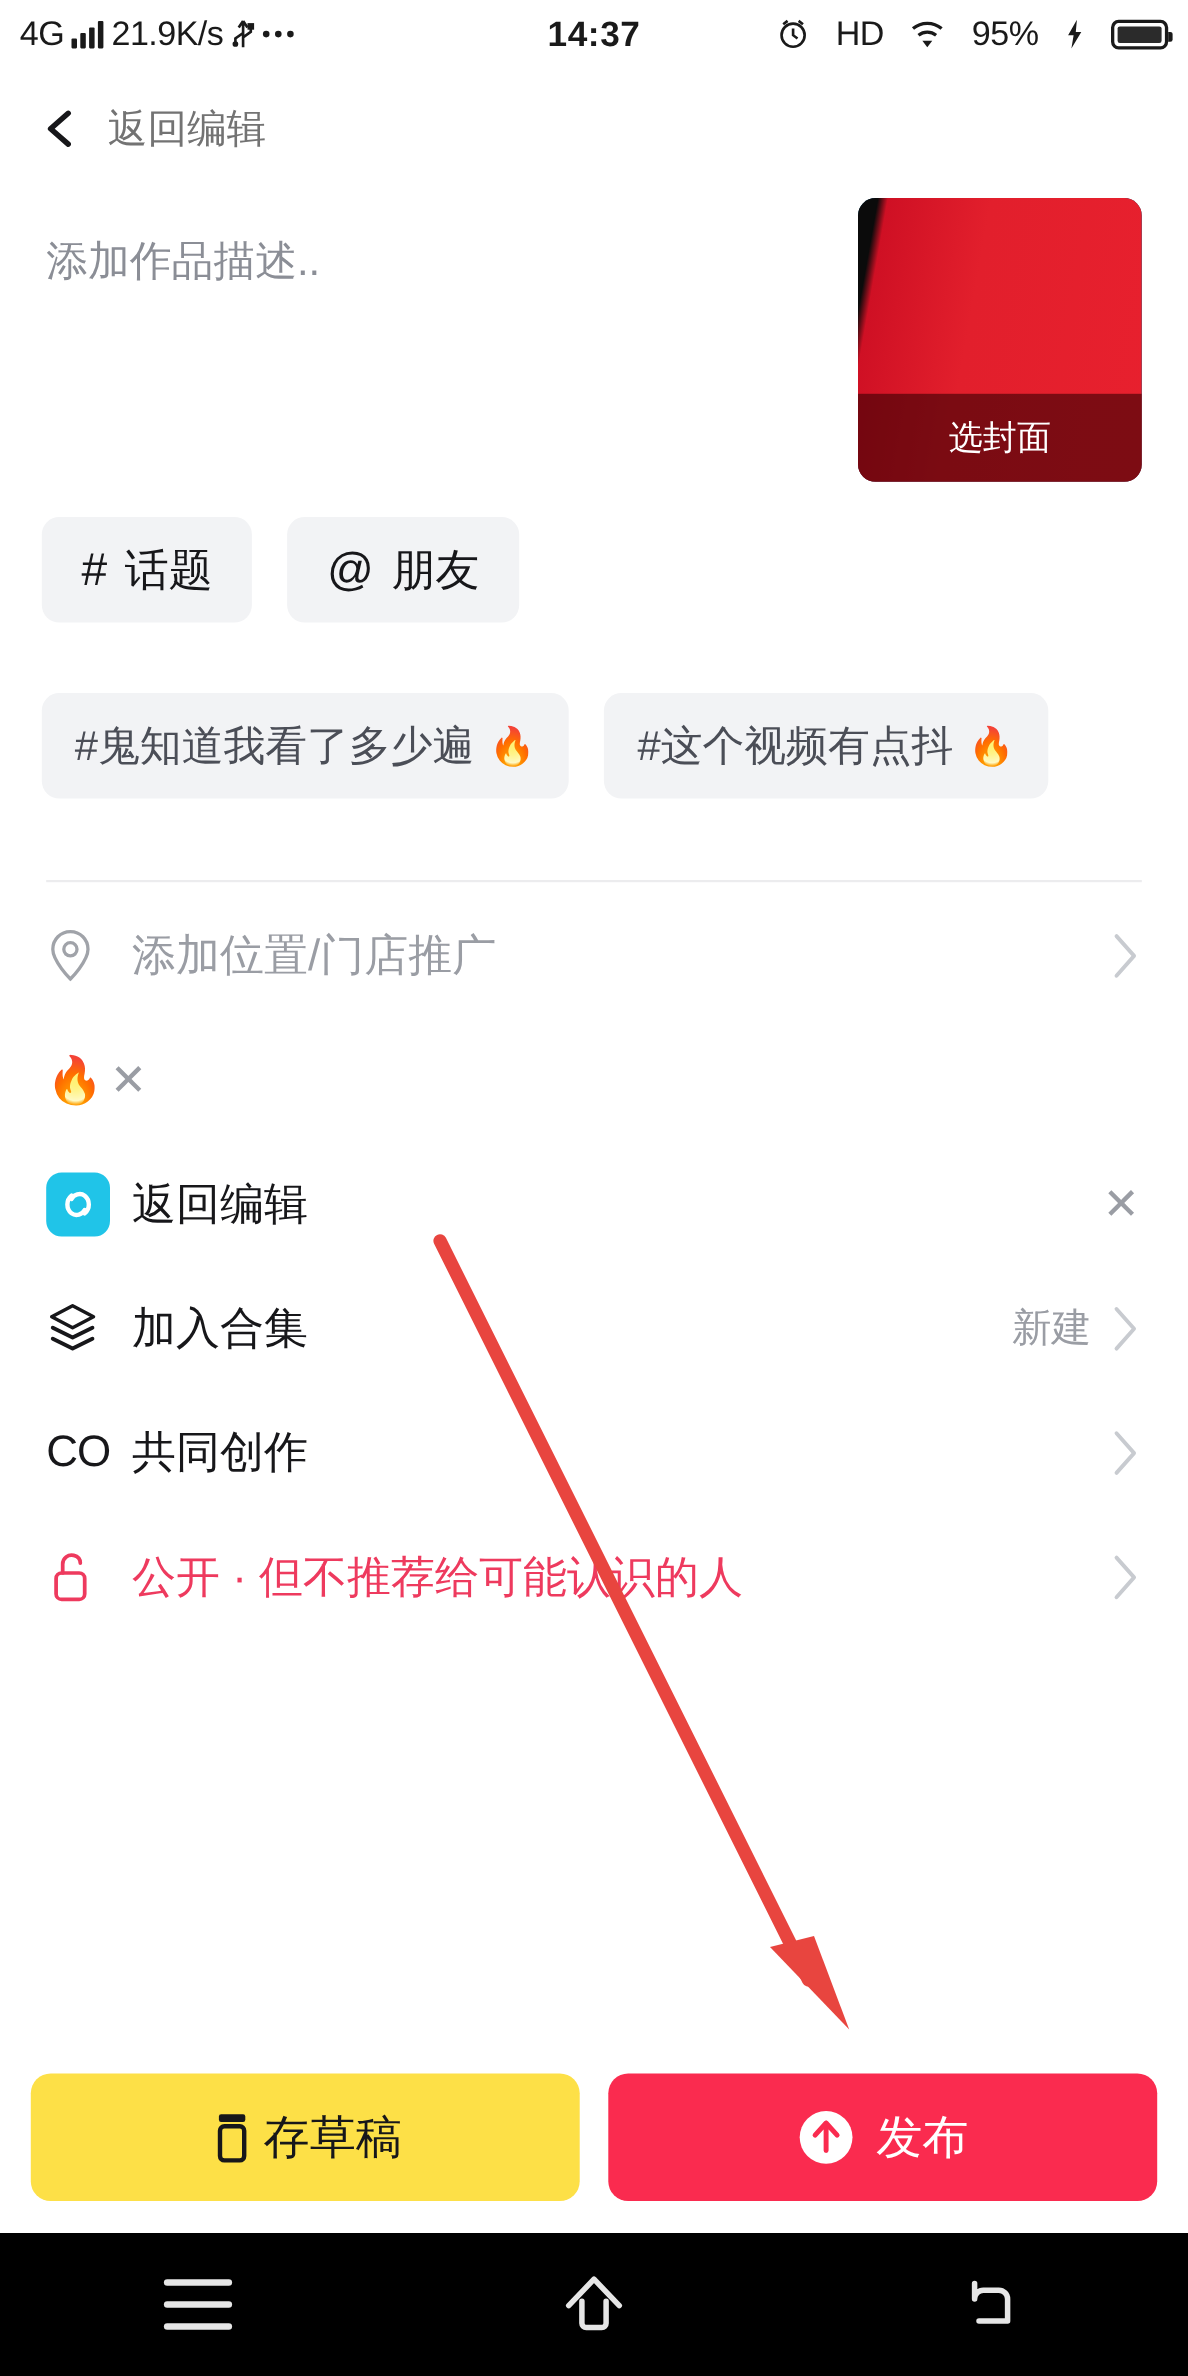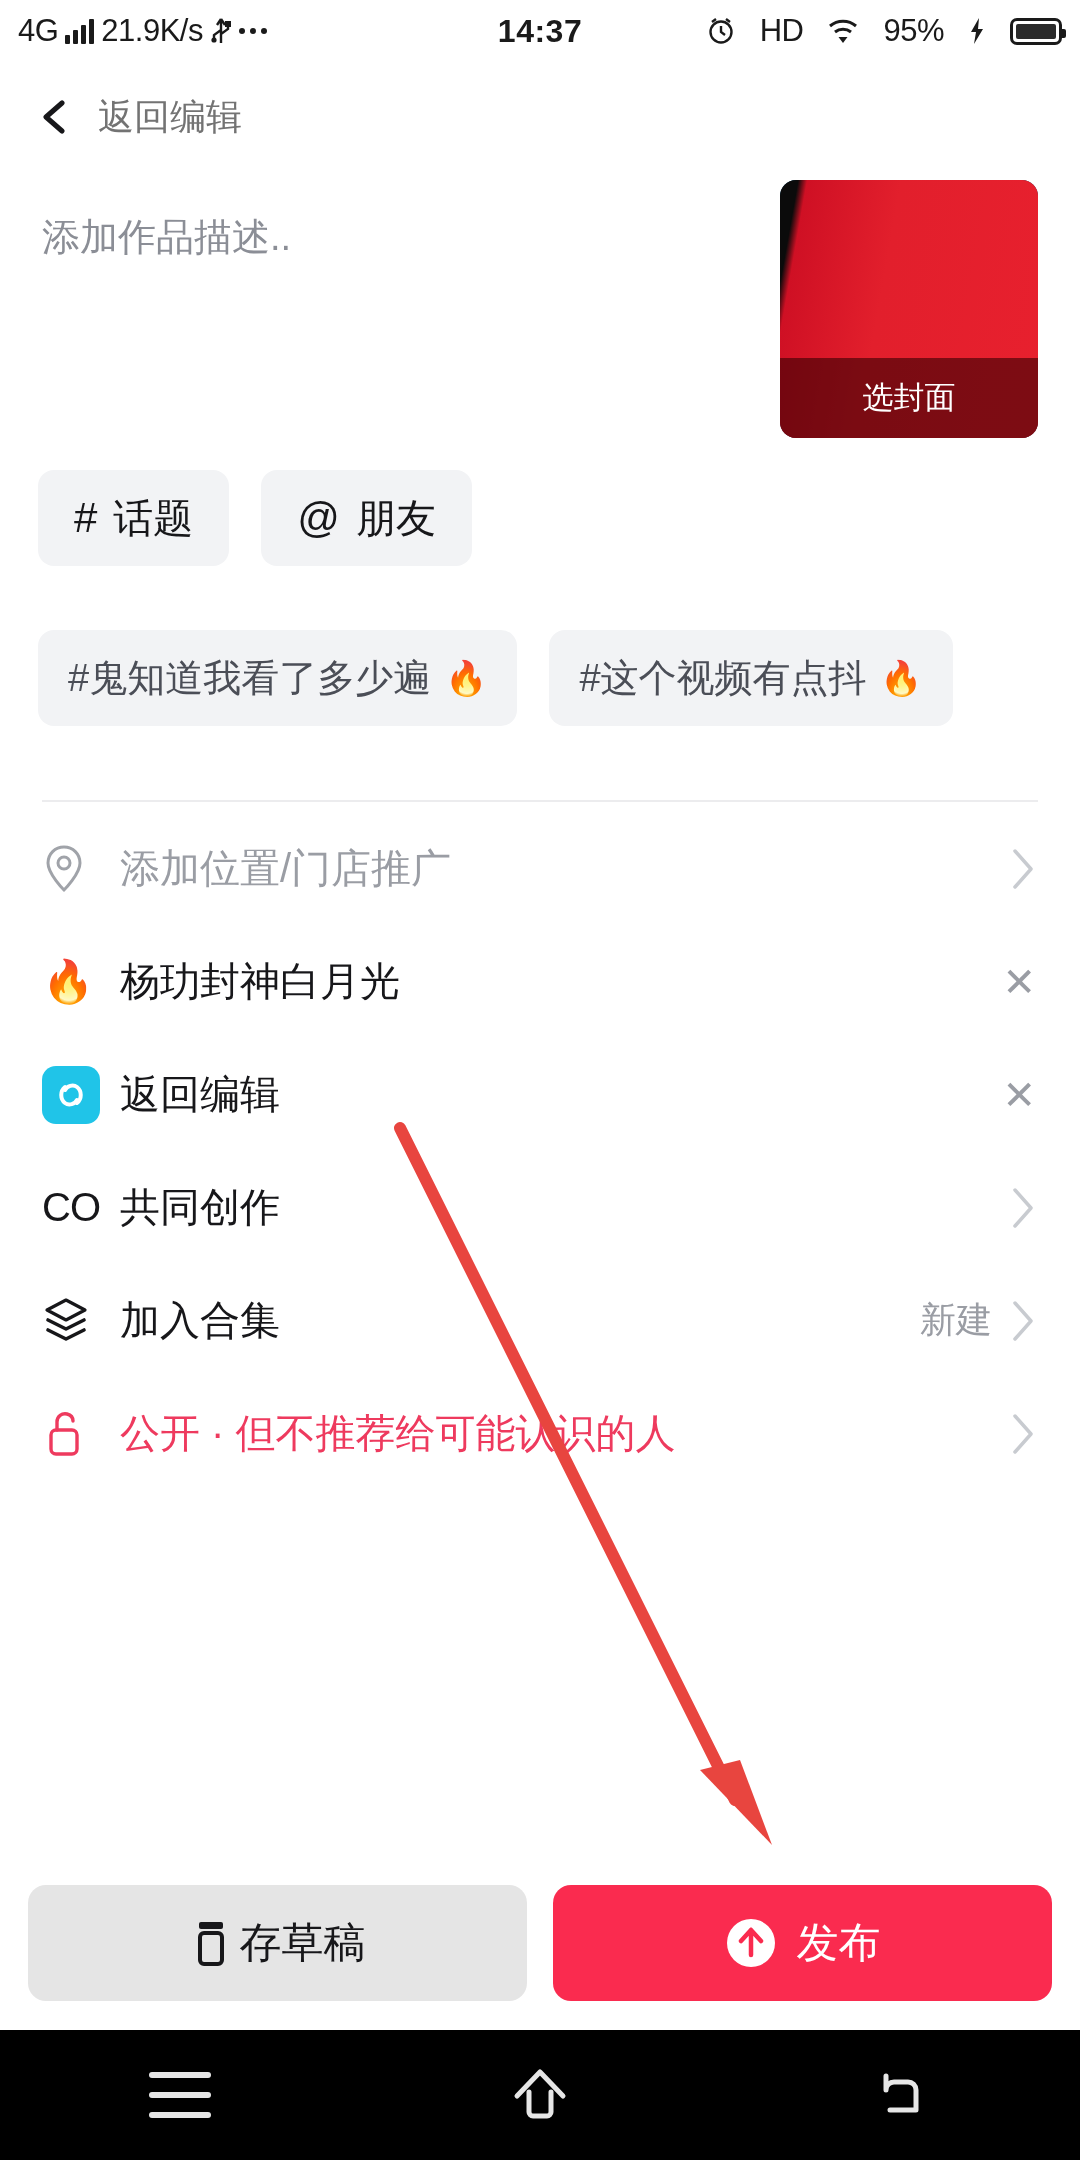--- a/index.html
+++ b/index.html
@@ -83,21 +83,21 @@
   .appicon{ width:58px; height:58px; border-radius:14px; background:#20c4e8;
             display:flex; align-items:center; justify-content:center; }
   .co-mark{ font-size:40px; font-weight:400; letter-spacing:-1px; color:#17171a; }
 
   
   .arrow{ position:absolute; left:0; top:0; width:1080px; height:2160px; pointer-events:none; }
 
   
   .actionbar{ position:absolute; left:0; top:1855px; width:1080px; height:175px;
               display:flex; align-items:center; gap:26px; padding:0 28px; }
-  .btn-draft{ flex:1 1 0; height:116px; background:#e5e5e5; border-radius:18px;
+  .btn-draft{ flex:1 1 0; height:116px; background:#fde047; border-radius:18px;
               display:flex; align-items:center; justify-content:center; gap:8px;
               font-size:42px; color:#17171a; }
   .btn-pub{ flex:1 1 0; height:116px; background:#fa2b4f; border-radius:18px;
             display:flex; align-items:center; justify-content:center; gap:20px;
             font-size:42px; color:#ffffff; }
 
   
   .navbar{ position:absolute; left:0; top:2030px; width:1080px; height:130px; background:#000;
            display:flex; align-items:center; justify-content:space-around; }
   .nav-btn{ width:120px; height:80px; display:flex; align-items:center; justify-content:center;}
@@ -205,60 +205,59 @@
       </svg>
     </span>
     <span class="lbl">添加位置/门店推广</span>
     <svg class="chev" viewBox="0 0 26 44">
       <path d="M5 4 L21 22 L5 40" stroke="#c8cbd0" stroke-width="3.5" fill="none" stroke-linecap="round" stroke-linejoin="round"></path>
     </svg>
   </div>
 
   <div class="row">
     <span class="ico flame-emo">🔥</span>
-    <span class="lbl">杨玏封神白月光</span>
     <span class="x">✕</span>
   </div>
 
   <div class="row">
     <span class="ico">
       <span class="appicon">
         <svg width="40" height="40" viewBox="0 0 40 40">
           <path d="M14 12 C9 16 9 24 14 28 C18 31 24 29 26 25" stroke="#ffffff" stroke-width="4" fill="none" stroke-linecap="round"></path>
           <path d="M26 28 C31 24 31 16 26 12 C22 9 16 11 14 15" stroke="#ffffff" stroke-width="4" fill="none" stroke-linecap="round"></path>
         </svg>
       </span>
     </span>
     <span class="lbl">返回编辑</span>
     <span class="x">✕</span>
-  </div>
-
-  <div class="row">
-    <span class="ico co-mark">CO</span>
-    <span class="lbl">共同创作</span>
-    <svg class="chev" viewBox="0 0 26 44">
-      <path d="M5 4 L21 22 L5 40" stroke="#c8cbd0" stroke-width="3.5" fill="none" stroke-linecap="round" stroke-linejoin="round"></path>
-    </svg>
   </div>
 
   <div class="row">
     <span class="ico">
       <svg width="48" height="50" viewBox="0 0 48 50">
         <path d="M24 4 L43 14 L24 24 L5 14 Z" stroke="#17171a" stroke-width="3.2" fill="none" stroke-linejoin="round"></path>
         <path d="M6 24 L24 33 L42 24" stroke="#17171a" stroke-width="3.6" fill="none" stroke-linecap="round" stroke-linejoin="round"></path>
         <path d="M6 34 L24 43 L42 34" stroke="#17171a" stroke-width="3.6" fill="none" stroke-linecap="round" stroke-linejoin="round"></path>
       </svg>
     </span>
     <span class="lbl">加入合集</span>
     <span class="val">新建</span>
     <svg class="chev" viewBox="0 0 26 44">
       <path d="M5 4 L21 22 L5 40" stroke="#c8cbd0" stroke-width="3.5" fill="none" stroke-linecap="round" stroke-linejoin="round"></path>
     </svg>
   </div>
 
+  <div class="row">
+    <span class="ico co-mark">CO</span>
+    <span class="lbl">共同创作</span>
+    <svg class="chev" viewBox="0 0 26 44">
+      <path d="M5 4 L21 22 L5 40" stroke="#c8cbd0" stroke-width="3.5" fill="none" stroke-linecap="round" stroke-linejoin="round"></path>
+    </svg>
+  </div>
+
   <div class="row privacy">
     <span class="ico">
       <svg width="46" height="52" viewBox="0 0 46 52">
         <rect x="9" y="22" width="26" height="24" rx="5" stroke="#ee3a5e" stroke-width="3.4" fill="none"></rect>
         <path d="M15 22 L15 14 C15 8 20 5 25 6 C29 7 31 10 31 13" stroke="#ee3a5e" stroke-width="3.4" fill="none" stroke-linecap="round"></path>
       </svg>
     </span>
     <span class="lbl">公开 · 但不推荐给可能认识的人</span>
     <svg class="chev" viewBox="0 0 26 44">
       <path d="M5 4 L21 22 L5 40" stroke="#c8cbd0" stroke-width="3.5" fill="none" stroke-linecap="round" stroke-linejoin="round"></path>

